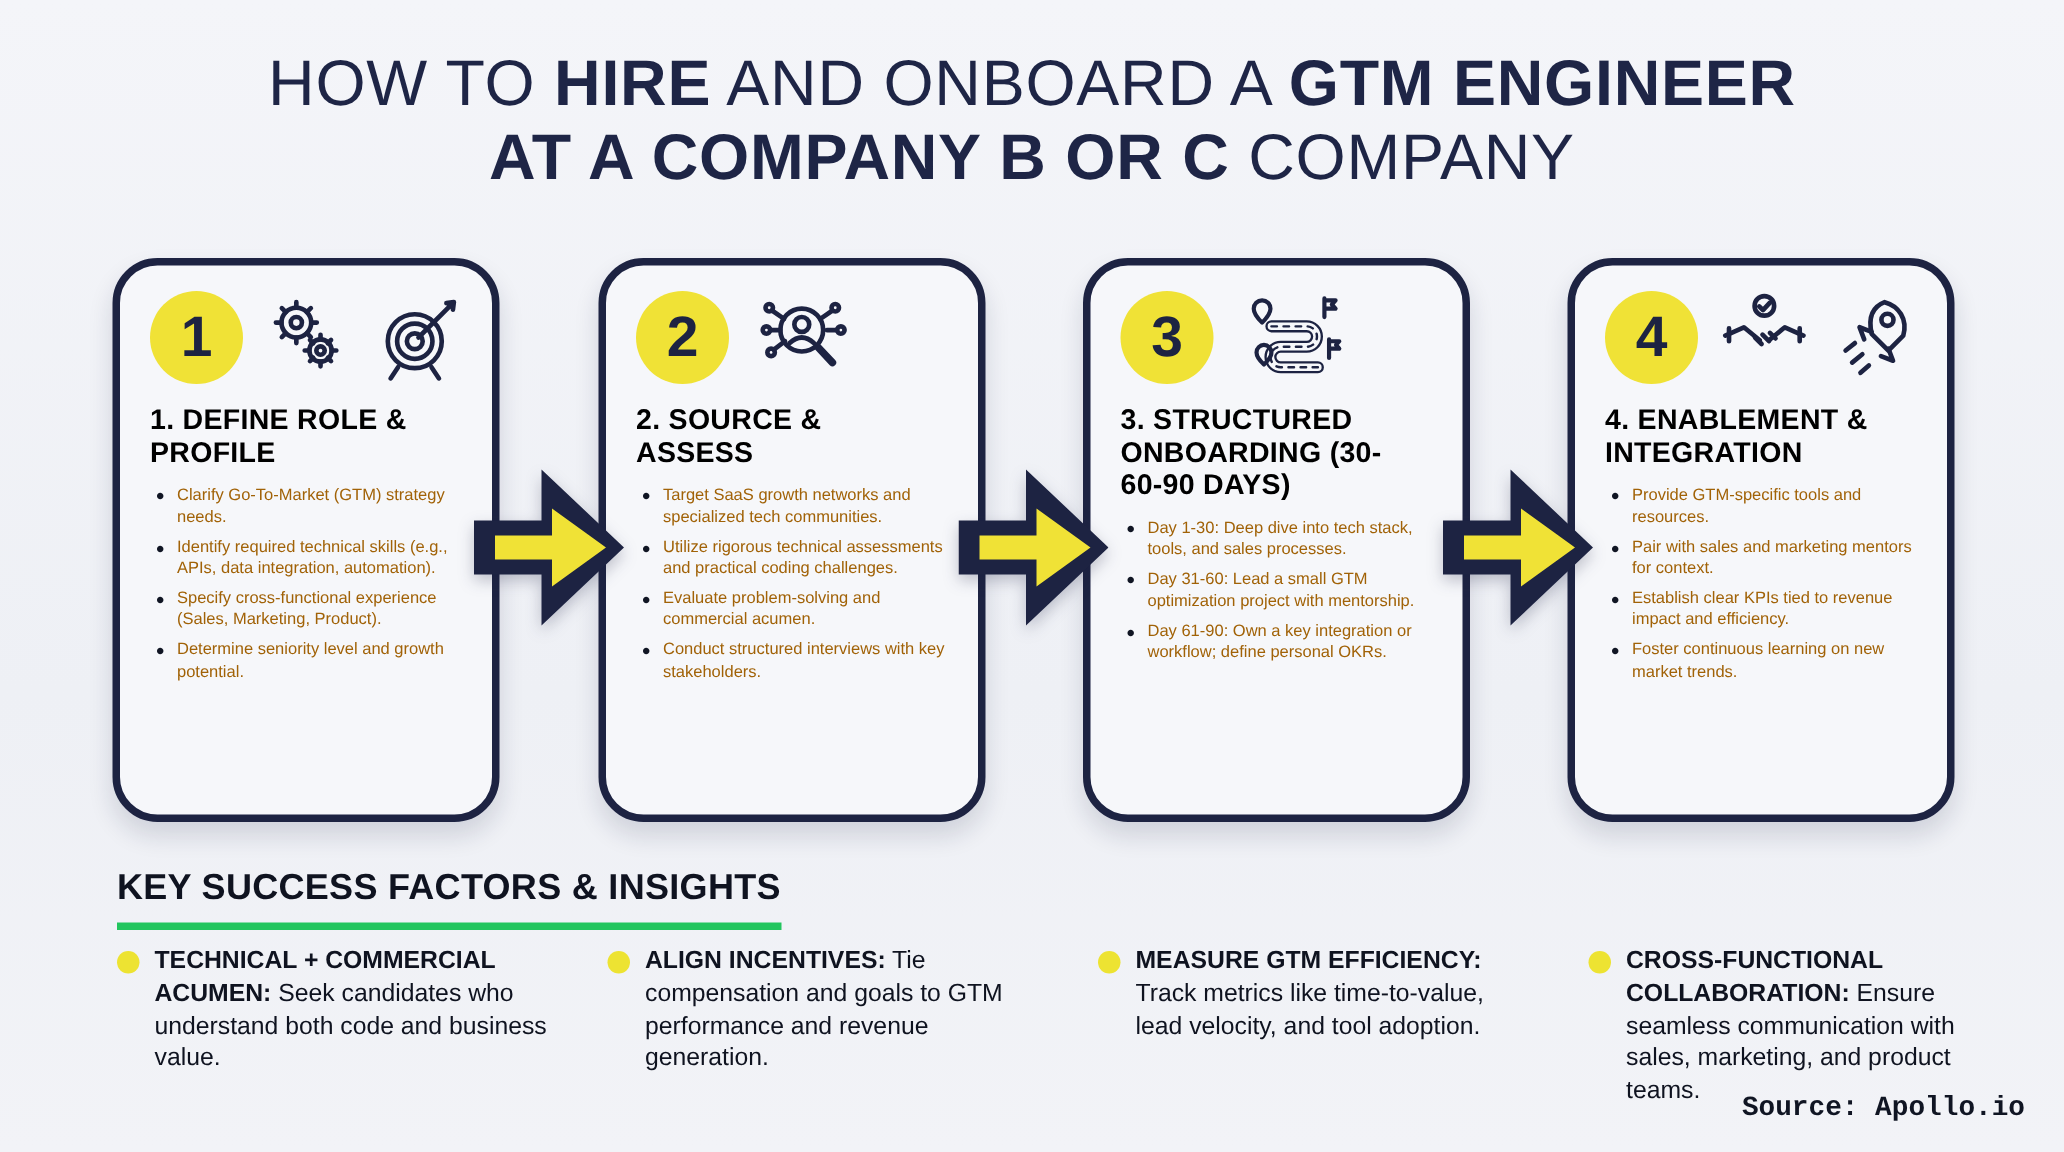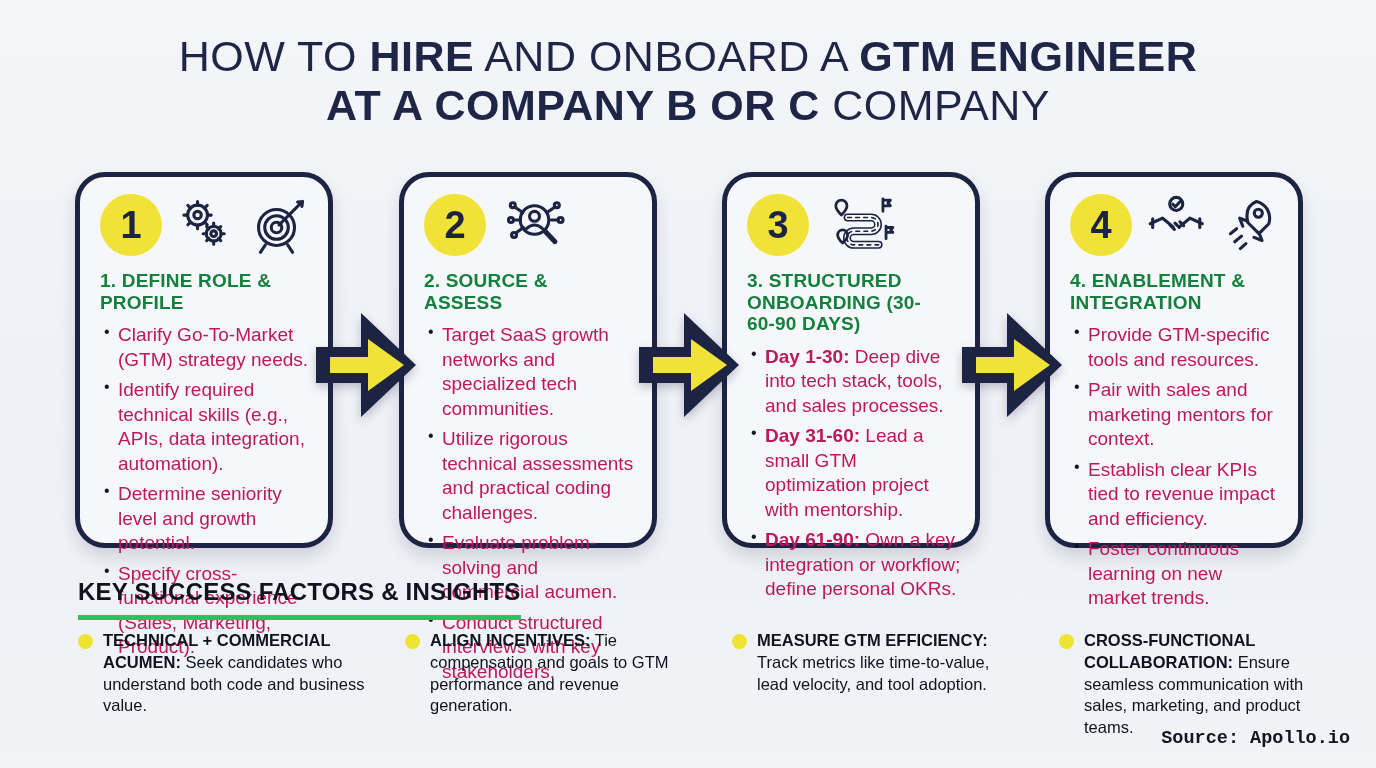--- a/index.html
+++ b/index.html
@@ -21,27 +21,27 @@
           background:#f6f7fa; border:5px solid #1d2342; border-radius:30px;
           padding:16px 14px 14px 20px;
           box-shadow:0 9px 16px rgba(22,28,64,.14); }
   .card-head { display:flex; align-items:center; gap:12px; height:64px; }
   .num { width:62px; height:62px; border-radius:50%; background:#f0e236;
          color:#1d2342; font-weight:700; font-size:38px;
          display:flex; align-items:center; justify-content:center; flex-shrink:0; }
   .icon-svg { width:62px; height:62px; flex-shrink:0; }
   .icon-svg.wide { width:78px; }
   .card h2 { margin-top:13px; width:200px; font-size:19px; font-weight:700;
-             color:#15803d; line-height:1.14; letter-spacing:.2px; }
+             color:#000000; line-height:1.14; letter-spacing:.2px; }
   .card ul { margin-top:10px; padding-left:18px; list-style:none; }
-  .card li { position:relative; font-size:19px; line-height:1.29;
-             color:#be185d; margin-bottom:6px; }
+  .card li { position:relative; font-size:11px; line-height:1.29;
+             color:#a16207; margin-bottom:6px; }
   .card li::before { content:"•"; position:absolute; left:-14px; top:-1px;
                      color:#101523; font-size:16px; }
-  .card li b { font-weight:700;margin-top:13px; }
+  .card li b { font-weight:400;margin-top:13px; }
 
   
   .arrow { position:absolute; top:303px; width:100px; height:124px;
            filter:drop-shadow(0 4px 5px rgba(22,28,64,.25)); }
 
   
   .ins-head { position:absolute; left:78px; top:578px; display:inline-block;
               font-size:24px; font-weight:700; color:#0f1320; letter-spacing:.2px;
               padding-bottom:9px; border-bottom:5px solid #22c55e; }
   .ins-grid { position:absolute; left:78px; top:630px; width:1272px;
@@ -84,22 +84,22 @@
             <circle cx="46" cy="54" r="19"></circle>
             <circle cx="46" cy="54" r="8.5"></circle>
           <path d="M88 12 50 50M88 12l-8 1M88 12l-1 8M28 82l-8 12M64 82l8 12"></path>
         </g>
       </svg>
     </div>
     <h2>1. DEFINE ROLE &amp; PROFILE</h2>
     <ul>
       <li><b></b><span>Clarify Go-To-Market (GTM) strategy needs.</span></li>
       <li><b></b><span>Identify required technical skills (e.g., APIs, data integration, automation).</span></li>
+      <li><b></b><span>Specify cross-functional experience (Sales, Marketing, Product).</span></li>
       <li><b></b><span>Determine seniority level and growth potential.</span></li>
-      <li><b></b><span>Specify cross-functional experience (Sales, Marketing, Product).</span></li>
     </ul>
   </article>
 
   <article class="card" style="left:399px">
     <div class="card-head">
       <div class="num">2</div>
       <svg class="icon-svg wide" viewBox="0 0 100 100">
         <g fill="none" stroke="#1d2342" stroke-width="5" stroke-linecap="round">
           <circle cx="46" cy="42" r="23"></circle>
           <line x1="63" y1="60" x2="79" y2="77" stroke-width="8"></line>

